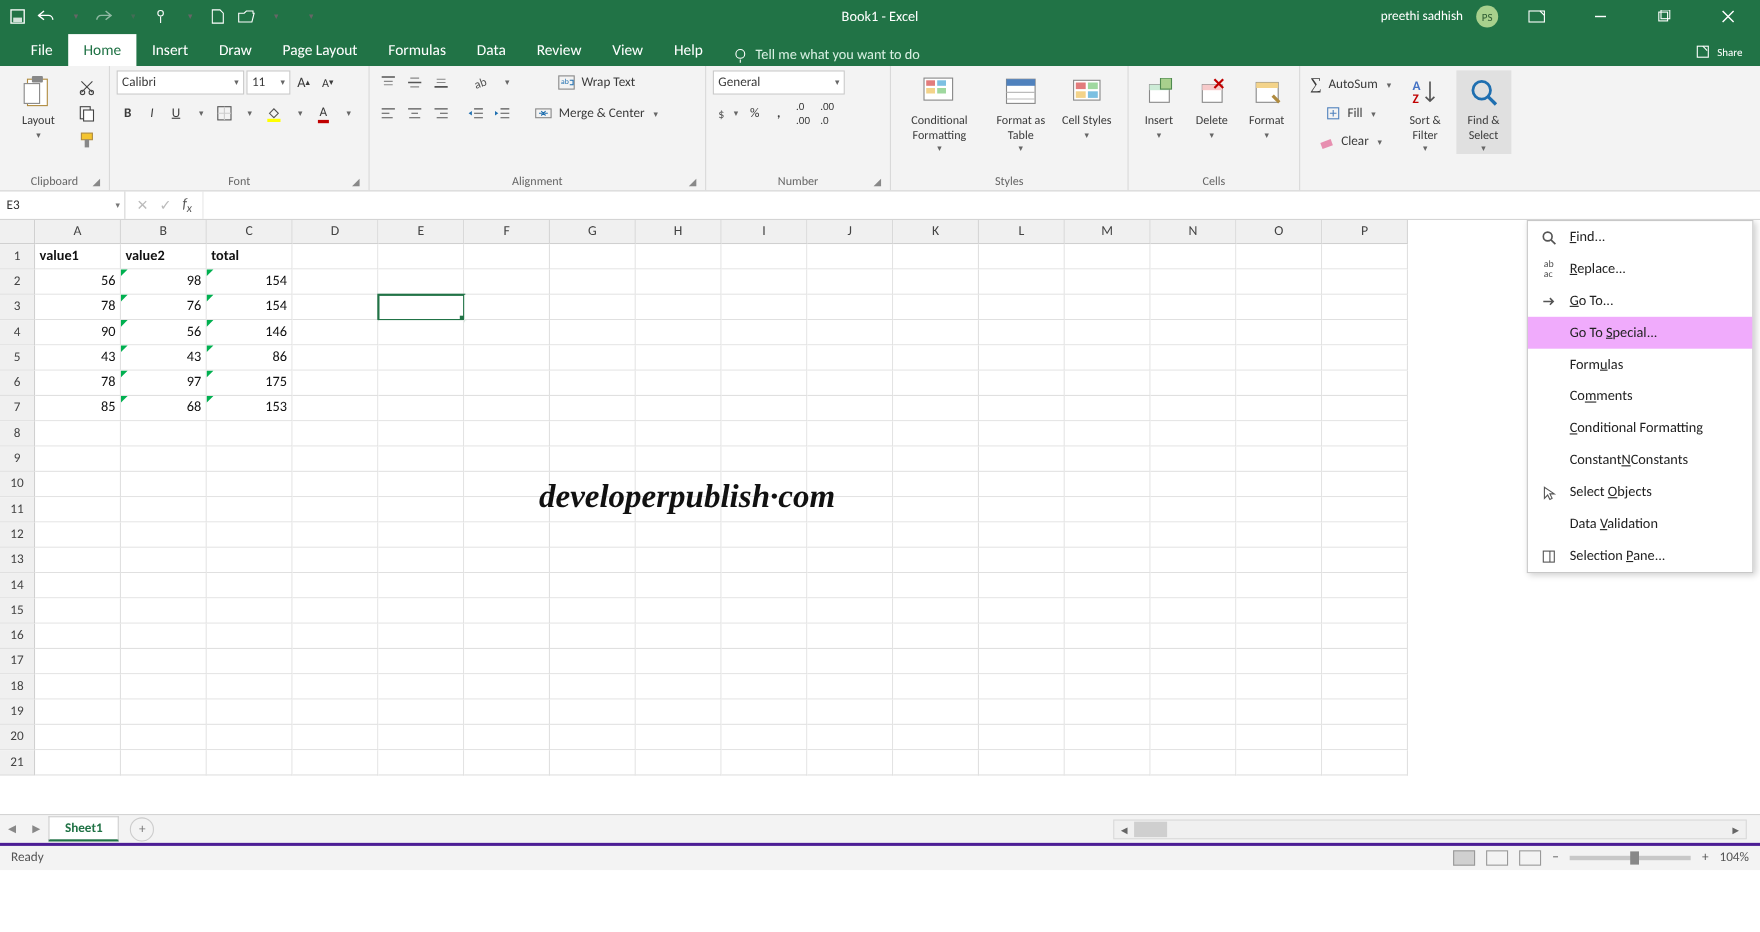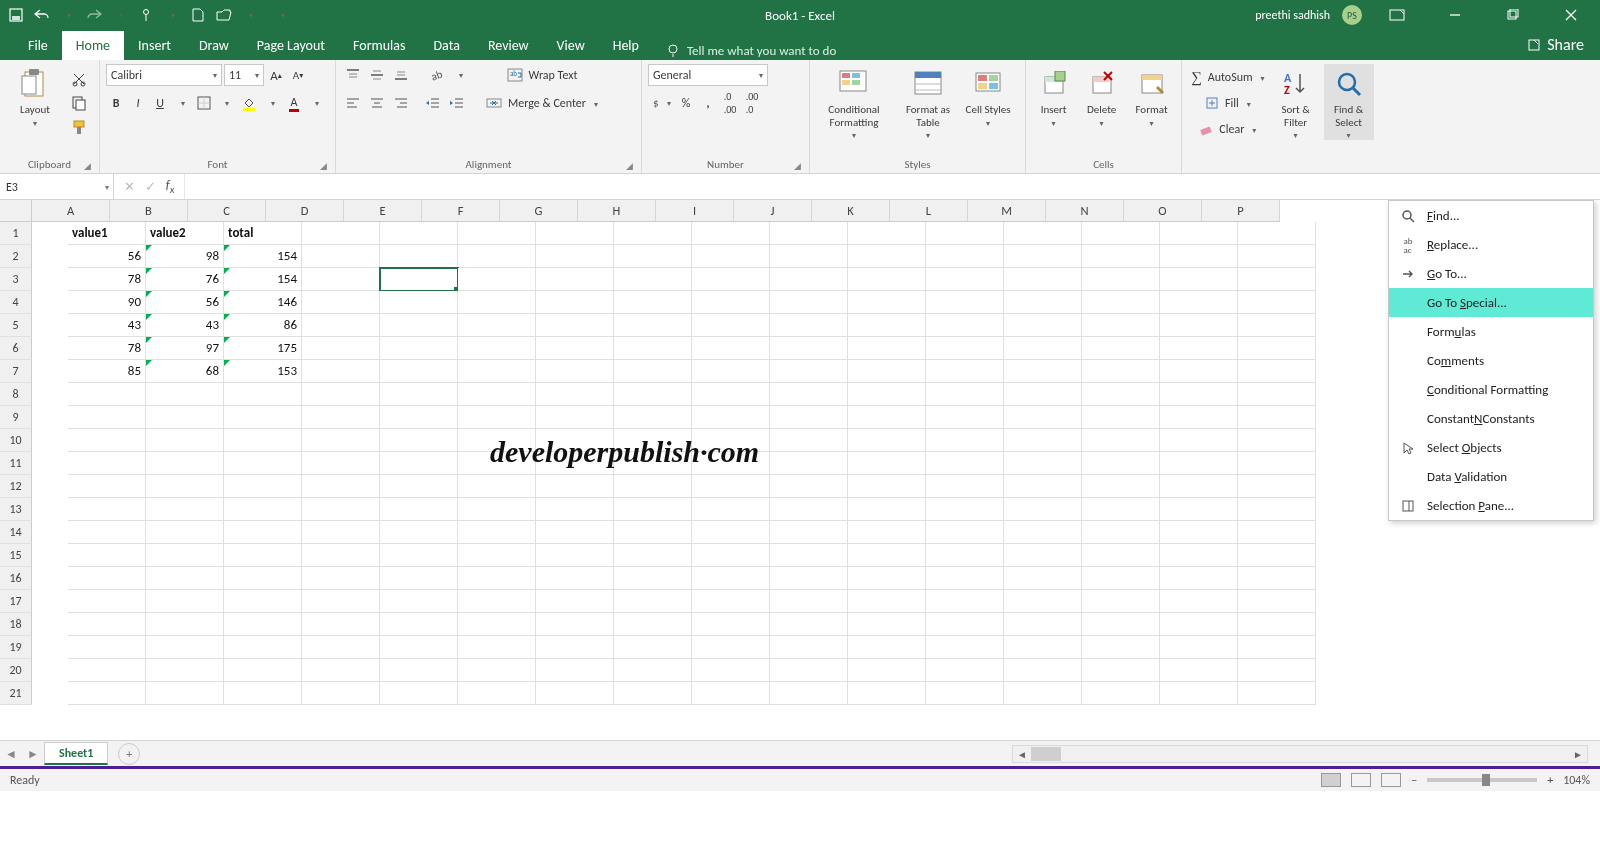--- a/index.html
+++ b/index.html
@@ -12,21 +12,21 @@
 .title-center { position: absolute; left: 50%; transform: translateX(-50%); font-size: 13px; }
 .title-right { margin-left: auto; display: flex; align-items: center; gap: 12px; padding-right: 6px; }
 .avatar { width: 20px; height: 20px; border-radius: 50%; background: #a8d08d; color: #2f5d34; font-size: 10px; display: flex; align-items: center; justify-content: center; }
 .winbtn { width: 46px; height: 30px; display: flex; align-items: center; justify-content: center; }
 
 
 .tabstrip { background: #217346; height: 30px; display: flex; align-items: flex-end; padding-left: 14px; color: #fff; font-size: 14px; }
 .tab { padding: 6px 14px; cursor: pointer; }
 .tab.active { background: #fff; color: #217346; }
 .tellme-wrap { display: flex; align-items: center; gap: 6px; padding: 0 12px; color: #d9f0e3; font-size: 13px; margin-bottom: 2px; }
-.share { margin-left: auto; padding: 6px 16px; display: flex; align-items: center; gap: 6px; font-size: 16px; }
+.share { margin-left: auto; padding: 6px 16px; display: flex; align-items: center; gap: 6px; font-size: 10px; }
 
 
 .ribbon { background: #f3f3f3; border-bottom: 1px solid #d4d4d4; height: 114px; display: flex; position: relative; }
 .group { border-right: 1px solid #d9d9d9; padding: 4px 6px 2px; display: flex; flex-direction: column; justify-content: space-between; }
 .group-body { display: flex; gap: 4px; align-items: flex-start; flex: 1; }
 .group-label { text-align: center; font-size: 11px; color: #666; padding-top: 1px; position: relative; }
 .dlaunch { position: absolute; right: 2px; bottom: 0; font-size: 9px; color: #888; }
 .bigbtn { display: flex; flex-direction: column; align-items: center; justify-content: center; width: 58px; font-size: 11px; color: #3b3b3b; padding-top: 2px; gap: 2px; text-align: center; line-height: 1.15; }
 .bigbtn .icon { height: 36px; display: flex; align-items: center; justify-content: center; }
 .col { display: flex; flex-direction: column; gap: 2px; }
@@ -44,35 +44,35 @@
 .fxinput { flex: 1; }
 
 
 .grid-wrap { position: relative; height: 540px; overflow: hidden; }
 .corner { position: absolute; left: 0; top: 0; width: 32px; height: 22px; background: #f0f0f0; border-right: 1px solid #ccc; border-bottom: 1px solid #ccc; }
 .colheads { position: absolute; left: 32px; top: 0; height: 22px; display: flex; }
 .ch { width: 78px; border-right: 1px solid #d6d6d6; border-bottom: 1px solid #ccc; background: #f0f0f0; text-align: center; font-size: 12.5px; color: #444; line-height: 22px; }
 .rowheads { position: absolute; left: 0; top: 22px; width: 32px; }
 .rh { height: 23px; border-right: 1px solid #ccc; border-bottom: 1px solid #e0e0e0; background: #f0f0f0; text-align: center; font-size: 12px; color: #444; line-height: 23px; }
 .cells { position: absolute; left: 32px; top: 22px; }
-.crow { display: flex; height: 23px; padding-left: 36px; }
+.crow { display: flex; height: 23px; }
 .cell { width: 78px; height: 23px; border-right: 1px solid #e0e0e0; border-bottom: 1px solid #e0e0e0; font-size: 13px; padding: 0 4px; line-height: 22px; color: #111; position: relative; background: #fff; }
 .cell.r { text-align: right; }
 .cell.b { font-weight: 600; }
 .greenmark::before { content: ""; position: absolute; left: 0; top: 0; border-top: 6px solid #00b050; border-right: 6px solid transparent; }
 .sel { outline: 2px solid #217346; outline-offset: -1px; }
 .sel::after { content: ""; position: absolute; right: -3px; bottom: -3px; width: 6px; height: 6px; background: #217346; }
 
 .watermark { position: absolute; left: 490px; top: 235px; font-family: "Segoe Script", cursive; font-style: italic; font-weight: 700; font-size: 30px; color: #111; }
 
 
 .menu { position: absolute; right: 6px; top: 0; width: 206px; background: #fff; border: 1px solid #c8c8c8; box-shadow: 2px 2px 6px rgba(0,0,0,0.2); z-index: 50; }
 .mi { display: flex; align-items: center; gap: 10px; height: 29px; padding: 0 10px 0 10px; font-size: 13px; color: #222; }
 .mi .mic { width: 18px; display: flex; justify-content: center; color: #555; font-size: 13px; }
-.mi.hl { background: #5eead4; }
+.mi.hl { background: #f0abfc; }
 .mi u { text-decoration: underline; }
 
 
 .sheetbar { height: 26px; border-top: 1px solid #d4d4d4; display: flex; align-items: center; background: #f3f3f3; font-size: 12px; position: relative; }
 .navbtn { width: 22px; text-align: center; color: #888; }
 .sheettab { background: #fff; border: 1px solid #ccc; border-bottom: 2px solid #217346; padding: 3px 14px; font-weight: 600; color: #217346; }
 .addsheet { width: 22px; height: 22px; border: 1px solid #ccc; border-radius: 50%; display: flex; align-items: center; justify-content: center; margin-left: 10px; color: #777; }
 .hscroll { position: absolute; right: 12px; bottom: 3px; width: 576px; height: 18px; background: #f0f0f0; border: 1px solid #d9d9d9; display: flex; align-items: center; }
 .hsbtn { width: 18px; text-align: center; font-size: 10px; color: #666; }
 .hthumb { width: 30px; height: 14px; background: #cfcfcf; }

